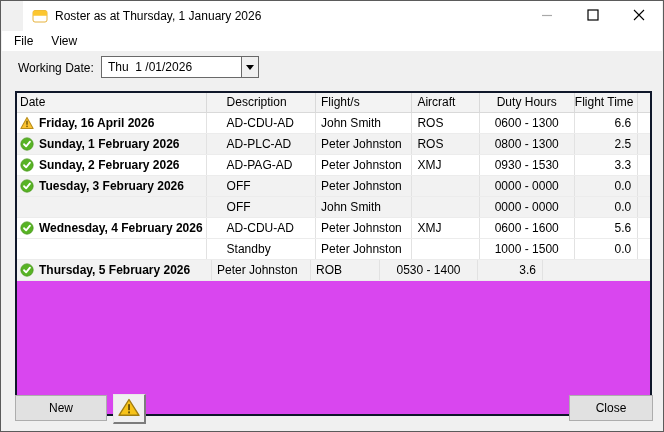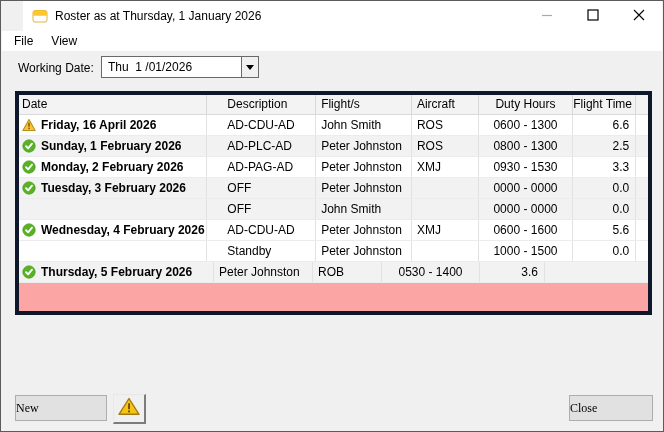--- a/index.html
+++ b/index.html
@@ -20,38 +20,38 @@
   .menu-item { padding:0 9px; line-height:20px; cursor:default; }
 
   
   .wd-label { position:absolute; left:17px; top:57px; line-height:20px; }
   .combo { position:absolute; left:100px; top:55px; width:158px; height:22px; background:#fff; border:1px solid #696969; }
   .combo-value { position:absolute; left:6px; top:0; line-height:20px; white-space:pre; }
   .combo-btn { position:absolute; right:0; top:0; width:17px; height:20px; background:#f0f0f0; border-left:1px solid #696969; display:flex; align-items:center; justify-content:center; }
   .combo-arrow { width:0; height:0; border-left:4px solid transparent; border-right:4px solid transparent; border-top:5px solid #000; }
 
   
-  .table { position:absolute; left:14px; top:90px; width:637px; height:224px; background:#fca5a5; border:4px solid #0f172a; }
+  .table { position:absolute; left:14px; top:90px; width:637px; height:325px; background:#d946ef; border:2px solid #0f172a; }
   .thead { display:flex; height:20px; background:#f3f3f3; border-bottom:1px solid #d9d9d9; }
   .th { line-height:19px; padding-left:5px; border-right:1px solid #d9d9d9; overflow:hidden; white-space:nowrap; }
   .tbody .row { display:flex; height:21px; background:#fff; border-bottom:1px solid #ececec; }
   .tbody .row.shaded { background:#f2f2f2; }
   .td { line-height:20px; padding-left:5px; border-right:1px solid #e2e2e2; overflow:hidden; white-space:nowrap; }
   .c-date   { width:195px; display:flex; align-items:center; padding-left:3px; }
   .c-desc   { width:97px;margin-left:15px; }
   .c-pilot  { width:99px; }
   .c-ac     { width:69px; }
   .c-duty   { width:98px; text-align:center; padding-left:0; }
   .c-ft     { width:65px; text-align:right; padding-left:0; padding-right:6px; }
   .c-fill   { width:12px; border-right:none; }
   .row-icon { width:14px; height:14px; margin-right:5px; flex:0 0 14px; }
   .row-date { font-weight:bold; white-space:nowrap; }
 
   
-  .btn { position:absolute; background:#e1e1e1; border:1px solid #adadad; text-align:left; cursor:default;font-family:Liberation Serif, serif; }
+  .btn { position:absolute; background:#e1e1e1; border:1px solid #adadad; text-align:center; cursor:default; }
   .btn-new   { left:14px; top:394px; width:92px; height:26px; line-height:24px; }
   .btn-close { left:568px; top:394px; width:84px; height:26px; line-height:24px; }
   .btn-warn  { left:112px; top:393px; width:33px; height:30px; background:#f0f0f0;
                border-top:1px solid #e8e8e8; border-left:1px solid #e8e8e8;
                border-right:2px solid #7c7c7c; border-bottom:2px solid #7c7c7c;
                display:flex; align-items:center; justify-content:center; }
 </style>
 </head>
 <body>
 
@@ -136,21 +136,21 @@
       <div class="td c-duty">0800 - 1300</div>
       <div class="td c-ft">2.5</div>
       <div class="td c-fill"></div>
     </div>
         <div class="row">
       <div class="td c-date">
         <span class="row-icon"><svg width="14" height="14" viewBox="0 0 16 16">
                 <circle cx="8" cy="8" r="7" fill="#57b324" stroke="#49991c" stroke-width="1"></circle>
                 <path d="M4.6 8.3 L7 10.7 L11.4 5.3" stroke="#fff" stroke-width="2.1" fill="none" stroke-linecap="round" stroke-linejoin="round"></path>
               </svg></span>
-        <span class="row-date">Monday, 2 February 2026</span>
+        <span class="row-date">Sunday, 2 February 2026</span>
       </div>
       <div class="td c-desc">AD-PAG-AD</div>
       <div class="td c-pilot">Peter Johnston</div>
       <div class="td c-ac">XMJ</div>
       <div class="td c-duty">0930 - 1530</div>
       <div class="td c-ft">3.3</div>
       <div class="td c-fill"></div>
     </div>
         <div class="row shaded">
       <div class="td c-date">

